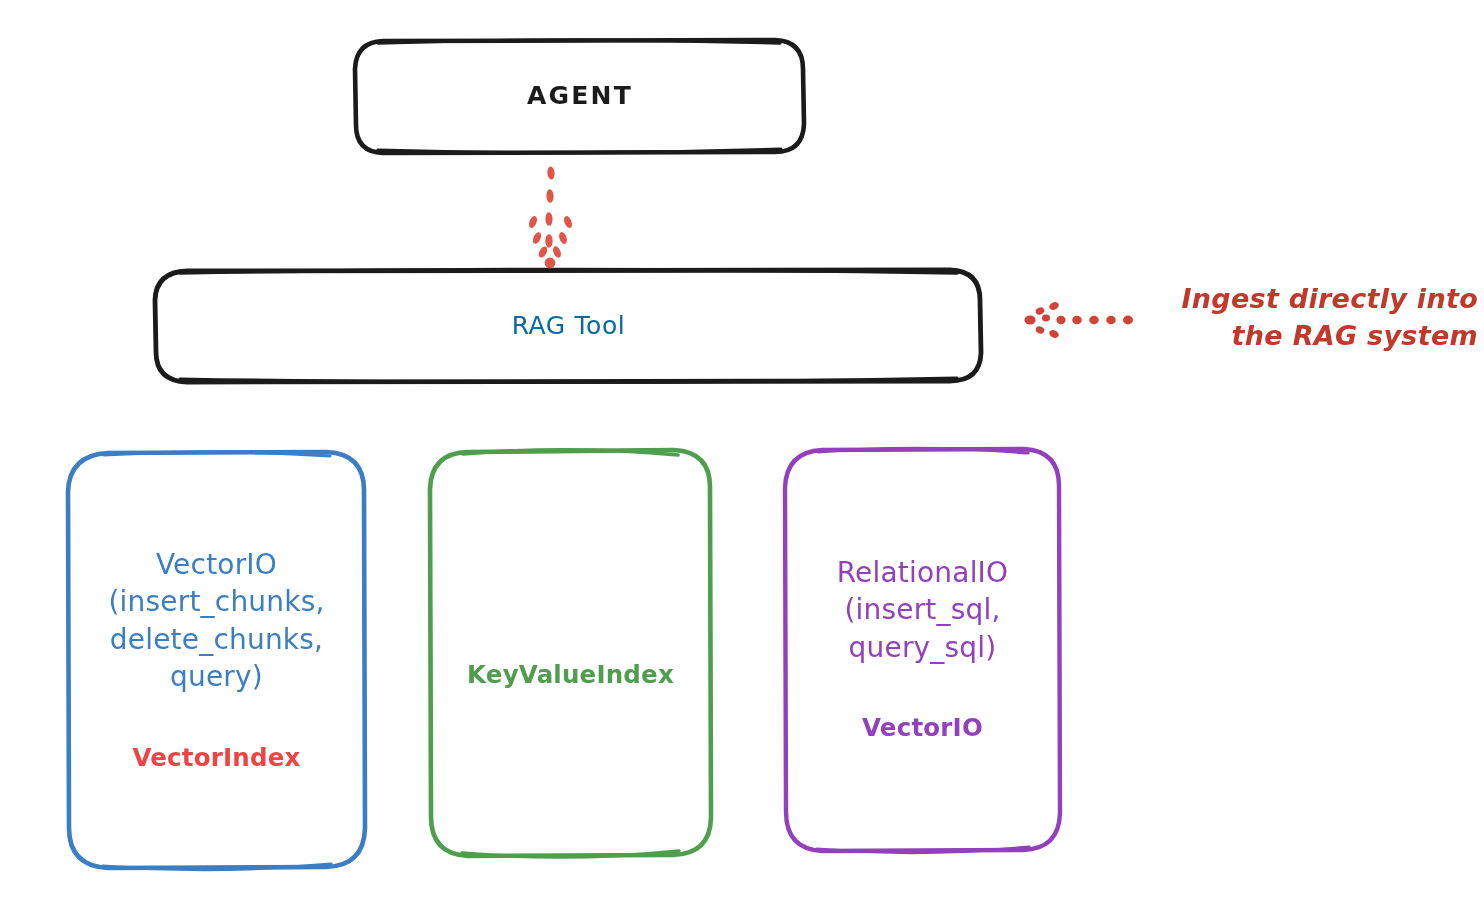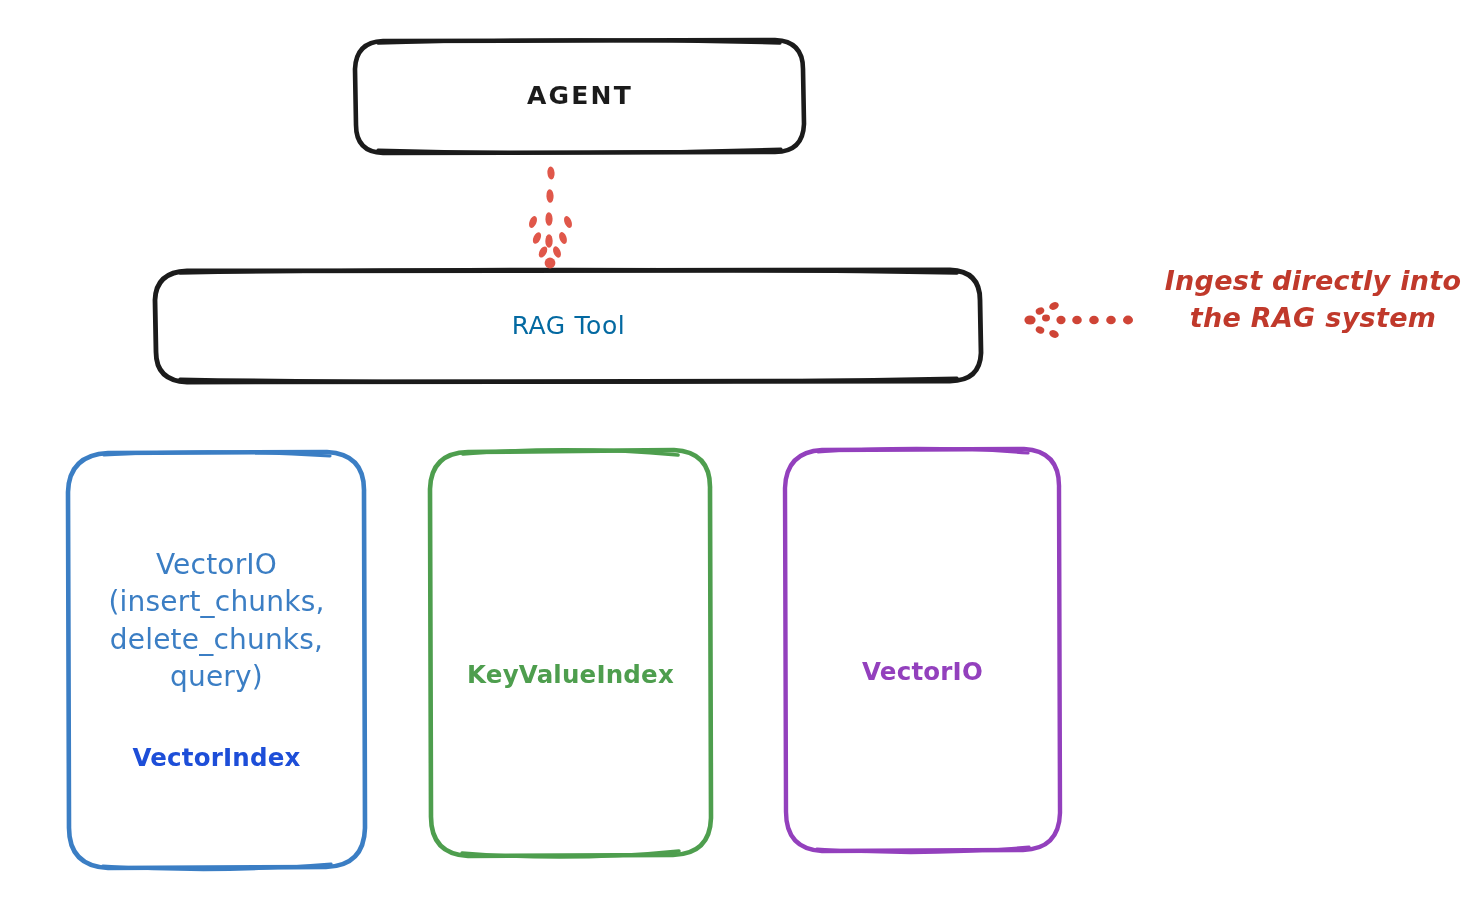--- a/index.html
+++ b/index.html
@@ -105,23 +105,23 @@
     left: 785px;
     top: 449px;
     width: 275px;
     height: 401px;
   }
 
   
   #ingest-annotation {
     position: absolute;
     left: 1148px;
-    top: 263px;
+    top: 281px;
     width: 330px;
-    text-align: center;
+    text-align: right;
   }
   #ingest-annotation .ann-text {
     font-size: 27px;
     font-weight: 600;
     font-style: italic;
     line-height: 1.37;
     white-space: pre-line;
     letter-spacing: 0.3px;
   }
 </style>
@@ -205,29 +205,32 @@
   <div class="node" id="ragtool-node">
     <div class="node-label">RAG Tool</div>
   </div>
 
   <div class="node provider" id="vectorio-node">
     <div class="api-label" style="color:#3b7ec4">VectorIO
 (insert_chunks,
 delete_chunks,
 query)</div>
     <div class="gap"></div>
-    <div class="index-label" style="color:#1d4ed8">VectorIndex</div>
+    <div class="index-label" style="color:#ef4444">VectorIndex</div>
   </div>
 
   <div class="node provider" id="keyvalueio-node">
     <div class="gap"></div>
     <div class="index-label" style="color:#4e9e4e">KeyValueIndex</div>
   </div>
 
   <div class="node provider" id="relationalio-node">
+    <div class="api-label" style="color:#9340bd">RelationalIO
+(insert_sql,
+query_sql)</div>
     <div class="gap"></div>
     <div class="index-label" style="color:#9340bd">VectorIO</div>
   </div>
 
   <div id="ingest-annotation">
     <div class="ann-text" style="color:#c0392b">Ingest directly into
 the RAG system</div>
   </div>
 
 </div>

